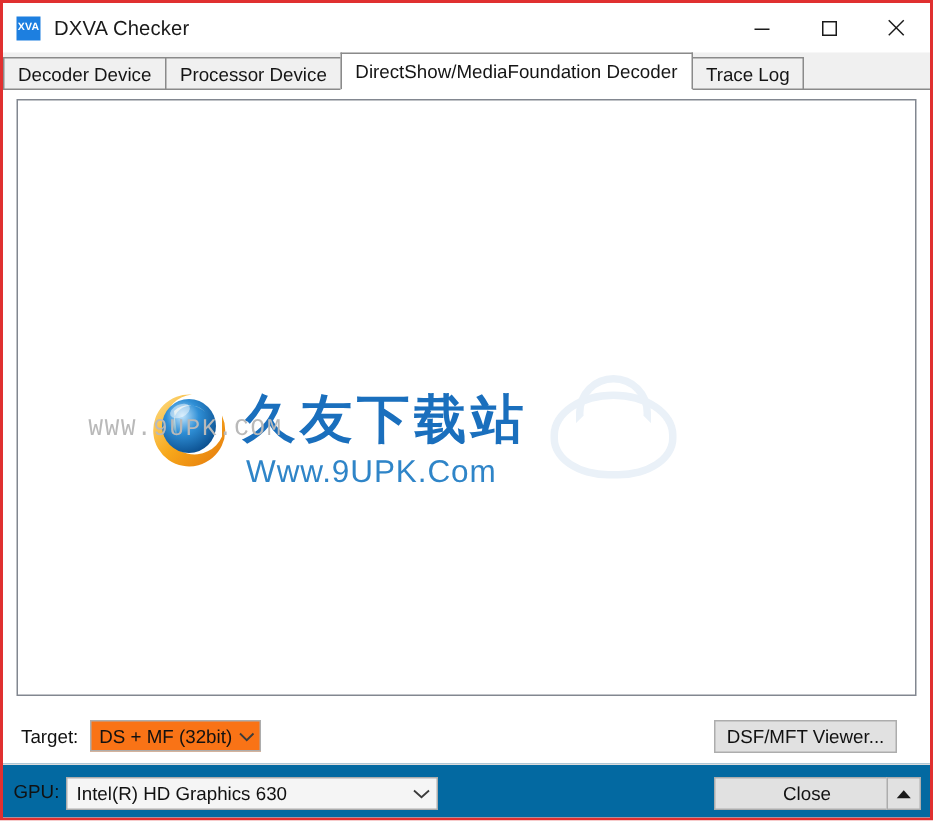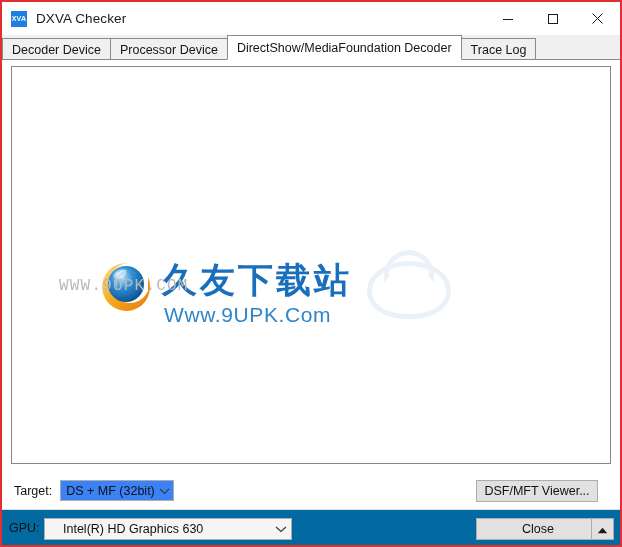--- a/index.html
+++ b/index.html
@@ -223,21 +223,21 @@
     margin-left: 12px;
     font-size: 12.5px;
     color: #111111;
     white-space: nowrap;
   }
   #target-combo {
     margin-left: 8px;
     width: 114px;
     height: 21px;
     box-sizing: border-box;
-    background: #3b82f6;
+    background: #f97316;
     border: 1px solid #adadad;
     display: flex;
     align-items: center;
     font-size: 12.5px;
     color: #111111;
     padding-left: 5px;
   }
   #target-combo .combo-val { flex: 1; white-space: nowrap; }
   .chev {
     width: 17px;
@@ -311,21 +311,21 @@
     left: 42px; top: 8px;
     width: 248px;
     height: 22px;
     box-sizing: border-box;
     background: #f5f5f5;
     border: 1px solid #adadad;
     display: flex;
     align-items: center;
     font-size: 12.5px;
     color: #111111;
-    padding-left: 18px;
+    padding-left: 6px;
   }
   #gpu-combo .combo-val { flex: 1; white-space: nowrap; }
   #gpu-combo .chev { width: 20px; }
   #close-button {
     position: absolute;
     left: 474px; top: 8px;
     width: 124px;
     height: 22px;
     box-sizing: border-box;
     background: #e1e1e1;

